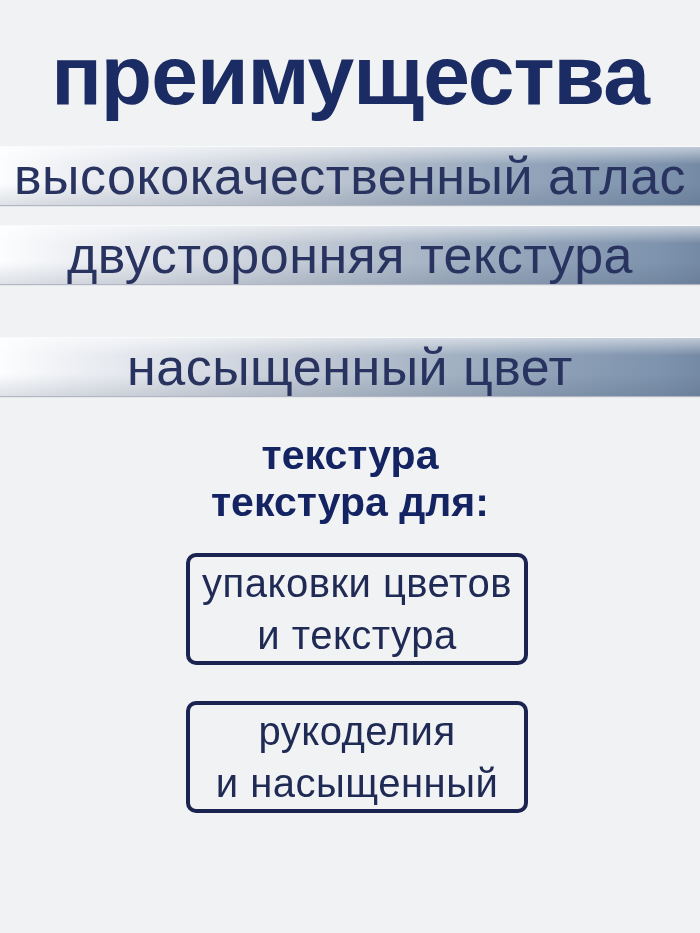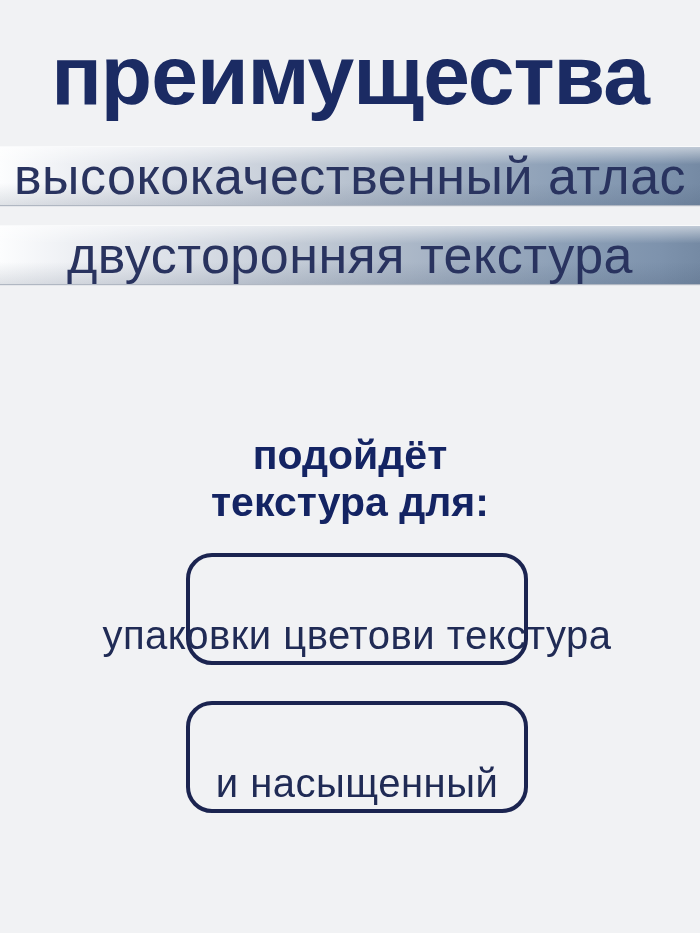--- a/index.html
+++ b/index.html
@@ -64,25 +64,25 @@
     line-height: 47px;
   }
   .subheading span { display: block; }
   .pill {
     position: absolute;
     left: 186px;
     width: 342px;
     height: 112px;
     box-sizing: border-box;
     border: 4px solid #1b2450;
-    border-radius: 26px;
+    border-radius: 10px;
     background: transparent;
     display: flex;
-    flex-direction: row;
-    align-items: flex-end;
+    flex-direction: column;
+    align-items: center;
     justify-content: center;
     text-align: center;
   }
   .pill-1 { top: 553px; }
   .pill-2 { top: 701px; }
   .pill-line {
     display: block;
     font-size: 40px;
     font-weight: 400;
     letter-spacing: 0.5px;
@@ -99,28 +99,32 @@
   <h1 class="title">преимущества</h1>
 
   <div class="bar bar-1">
     <span class="bar-label">высококачественный атлас</span>
   </div>
 
   <div class="bar bar-2">
     <span class="bar-label">двусторонняя текстура</span>
   </div>
 
+  <div class="bar bar-3">
+    <span class="bar-label">насыщенный цвет</span>
+  </div>
 
   <div class="subheading">
-    <span>подойдёт</span>
+    <span>текстура</span>
     <span>текстура для:</span>
   </div>
 
   <div class="pill pill-1">
     <span class="pill-line">упаковки цветов</span>
     <span class="pill-line">и текстура</span>
   </div>
 
   <div class="pill pill-2">
+    <span class="pill-line">рукоделия</span>
     <span class="pill-line">и насыщенный</span>
   </div>
 
 </div>
 
 </body></html>

